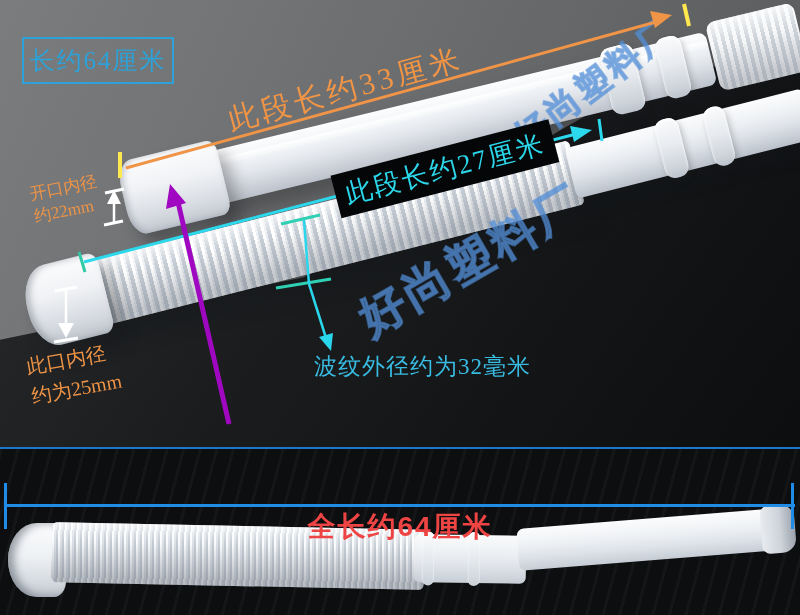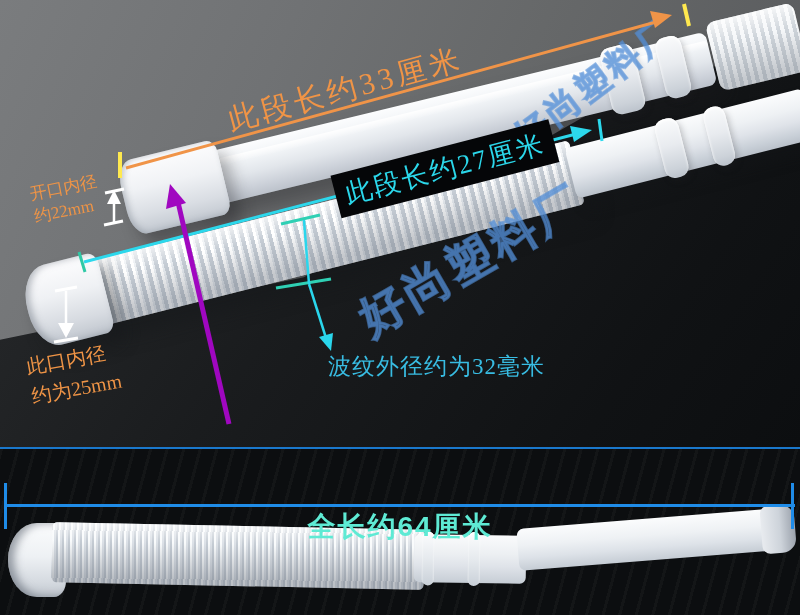--- a/index.html
+++ b/index.html
@@ -61,21 +61,21 @@
   .label64{left:22px;top:37px;width:148px;height:43px;border:2px solid #2da2d8;
       color:#2da2d8;font-size:25px;letter-spacing:2px;line-height:43px;text-align:center;}
   .seg33{left:234px;top:100px;font-size:30px;letter-spacing:4px;color:#f09446;
       transform:rotate(-15deg);transform-origin:0 100%;}
   .seg27{left:336px;top:175px;font-size:27px;letter-spacing:2px;color:#2bd7ea;
       background:#050608;padding:4px 10px;transform:rotate(-14.5deg);transform-origin:0 50%;}
   .d22{left:28px;top:184px;font-size:17px;line-height:1.35;color:#ef9446;
       transform:rotate(-11deg);transform-origin:0 0;}
   .d25{left:24px;top:352px;font-size:20px;line-height:1.5;color:#ef9446;
       transform:rotate(-10deg);transform-origin:0 0;}
-  .corr32{left:328px;top:351px;font-size:23px;letter-spacing:1px;color:#38bce2;}
+  .corr32{left:314px;top:351px;font-size:23px;letter-spacing:1px;color:#38bce2;}
   .od25{left:157px;top:412px;font-size:22px;color:#e23be2;
       font-family:"Liberation Sans",sans-serif;
       text-shadow:0 0 3px #fff,0 0 6px #fff,0 0 10px #fff;}
   
   .divider{position:absolute;left:0;top:447px;width:800px;height:2px;background:#1a78cc;z-index:7;}
   
   .bottom{position:absolute;left:0;top:449px;width:800px;height:166px;overflow:hidden;
       background:#0c0e10;}
   .bottom::before{content:"";position:absolute;inset:0;
       background:repeating-linear-gradient(105deg,rgba(255,255,255,.03) 0 3px,rgba(255,255,255,0) 3px 16px);}
@@ -97,21 +97,21 @@
   .bsmooth{left:518px;top:80px;width:256px;height:42px;border-radius:7px;
       transform:rotate(-4.6deg);transform-origin:0 50%;
       background:linear-gradient(180deg,#fbfcfd,#eef1f4 40%,#dde2e8 70%,#c5ccd4);}
   .bcap{position:absolute;right:-22px;top:-3px;width:34px;height:48px;border-radius:8px 14px 14px 8px;
       background:linear-gradient(90deg,#e8ebef,#cdd3da 55%,#9aa1ab);}
   .mline{position:absolute;left:5px;top:55px;width:790px;height:3px;background:#1f8ce8;z-index:4;}
   .mtickL,.mtickR{position:absolute;top:34px;width:3px;height:46px;background:#1f8ce8;z-index:4;}
   .mtickL{left:4px;} .mtickR{left:791px;}
   .fulllen{position:absolute;left:0;right:0;top:59px;text-align:center;z-index:5;
       font-family:"Liberation Sans",sans-serif;font-weight:bold;font-size:28px;
-      letter-spacing:2px;color:#5eead4;}
+      letter-spacing:2px;color:#ef4444;}
 </style>
 </head>
 <body>
 
 <div class="stage">
 
   <div class="top">
 
     <div class="backdrop-dark"></div>
 
@@ -160,20 +160,21 @@
       <line x1="104" y1="225" x2="123" y2="221" stroke="#ffffff" stroke-width="3"></line>
       <line x1="114" y1="198" x2="114" y2="222" stroke="#ffffff" stroke-width="2.5"></line>
       <polygon points="114,190 107,204 121,204" fill="#ffffff"></polygon>
 
       <line x1="55" y1="291" x2="77" y2="287" stroke="#ffffff" stroke-width="3"></line>
       <line x1="66" y1="291" x2="66" y2="328" stroke="#ffffff" stroke-width="2.5"></line>
       <polygon points="66,338 58,323 74,323" fill="#ffffff"></polygon>
       <line x1="54" y1="342" x2="78" y2="338" stroke="#ffffff" stroke-width="3"></line>
     </svg>
 
+    <div class="lbl label64">长约64厘米</div>
     <div class="lbl seg33">此段长约33厘米</div>
     <div class="lbl seg27">此段长约27厘米</div>
     <div class="lbl d22">
       <div>开口内径</div>
       <div>约22mm</div>
     </div>
     <div class="lbl d25">
       <div>此口内径</div>
       <div>约为25mm</div>
     </div>

